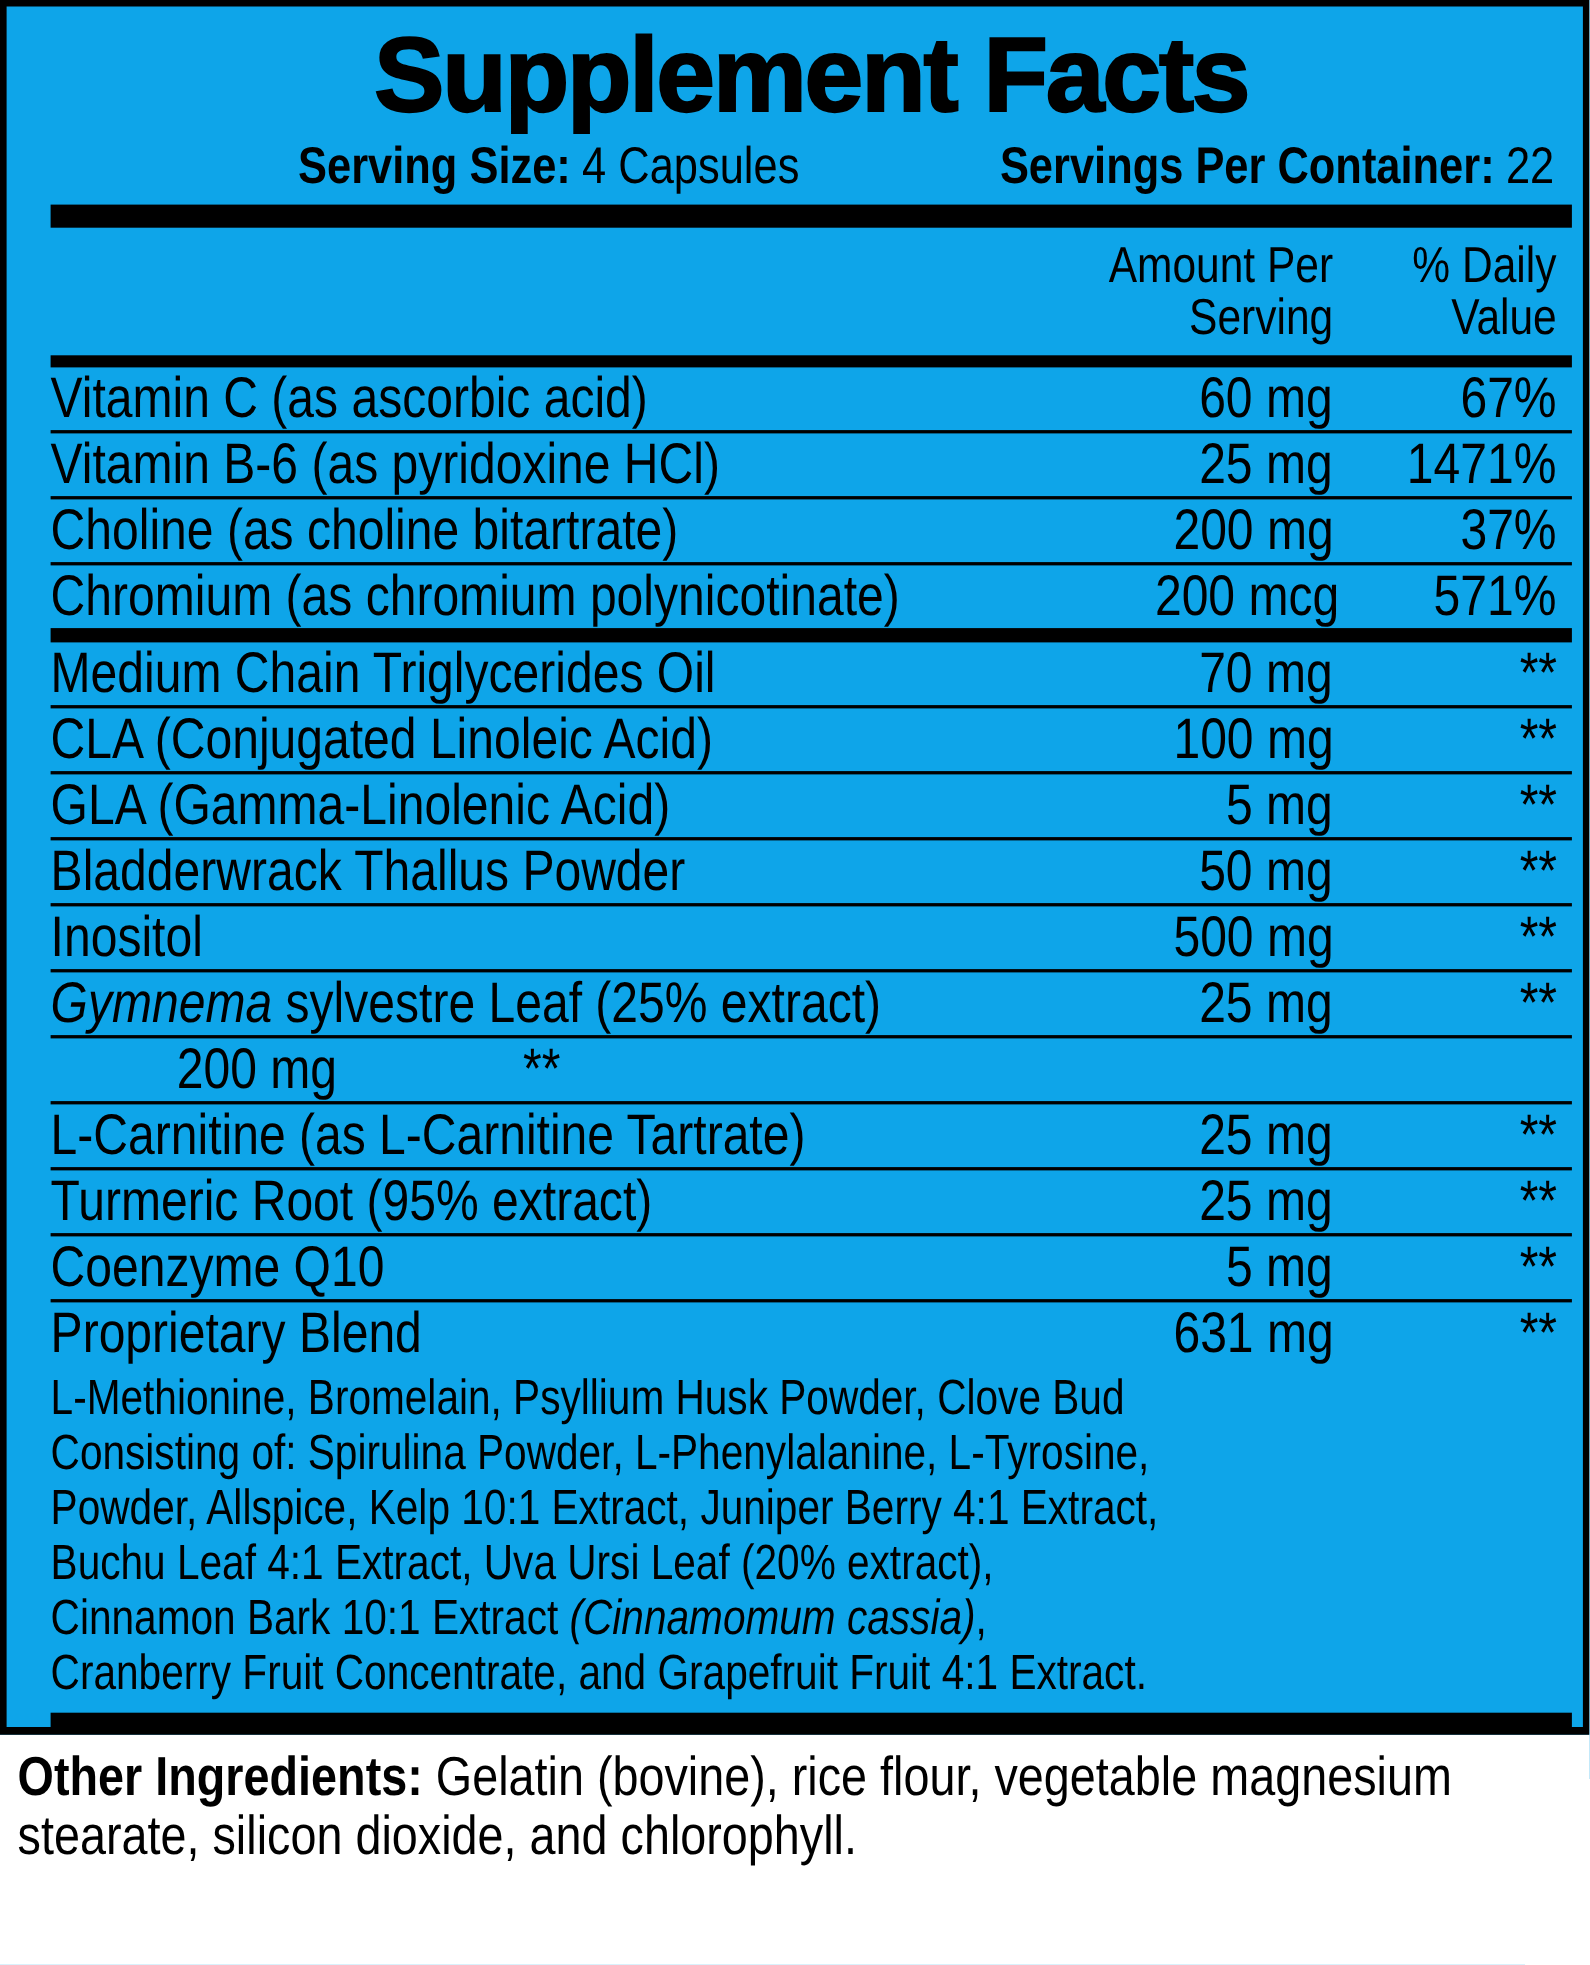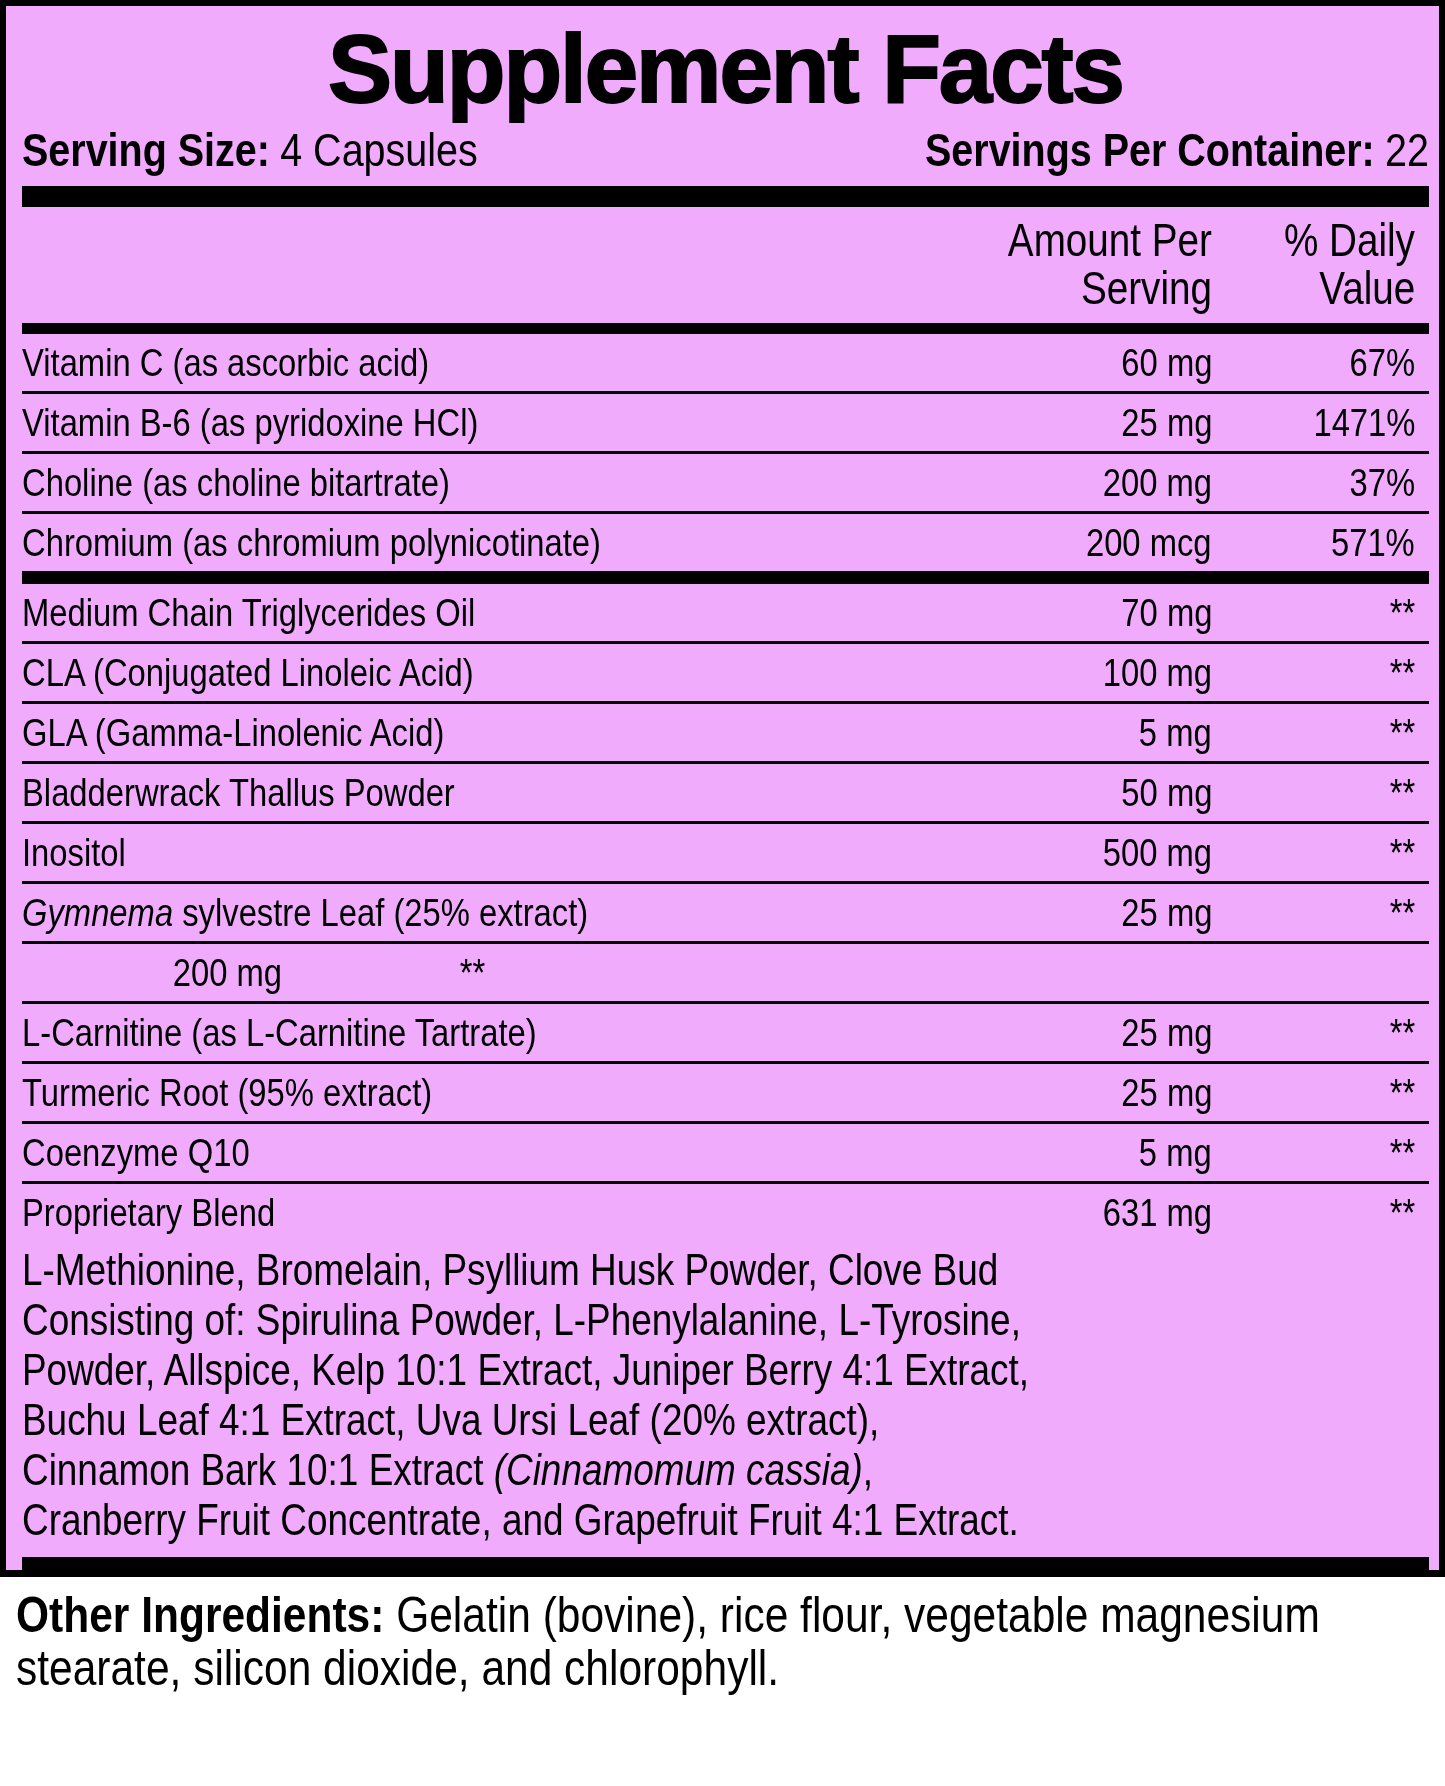--- a/index.html
+++ b/index.html
@@ -7,40 +7,41 @@
   body {
     width: 1445px;
     height: 1786px;
     color: #000;
     font-family: "Liberation Sans", "DejaVu Sans", sans-serif;
     overflow: hidden;
   }
   .box {
     border: 6px solid #000;
     border-bottom-width: 7px;
-    background: #f0abfc;
+    background: #0ea5e9;
+    padding-left: 24px;
   }
   .inner { padding: 0 10px 0 16px; }
 
   .title {
     text-align: center;
     font-size: 96px;
     font-weight: bold;
     letter-spacing: -2px;
     -webkit-text-stroke: 2px #000;
     margin: 10px 0 0 0;
     line-height: 1.1;
   }
 
   .serving {
     display: flex;
-    justify-content: space-between;
+    justify-content: flex-end;
     font-size: 47px;
     line-height: 1.12;
-    margin: 2px 0 10px 0;
+    margin: 2px 16px 10px 0;
   }
   .b { font-weight: bold; }
   .gap-s { margin-left: .26em; }
 
   
   .cx  { display: inline-block; transform: scaleX(.84); transform-origin: 0 50%; white-space: pre; }
   .cxr { display: inline-block; transform: scaleX(.84); transform-origin: 100% 50%; white-space: pre; }
 
   .rule-head { height: 21px; background: #000; }
   .rule-mid  { height: 11px; background: #000; }
@@ -53,21 +54,21 @@
     line-height: 48px;
     padding: 9px 0 11px 0;
   }
   .spacer { flex: 1; }
   .amtcol { width: 260px; text-align: right; }
   .dvcol  { width: 217px; text-align: right; padding-right: 14px; }
 
   #rows .row {
     display: flex;
     align-items: baseline;
-    font-size: 39px;
+    font-size: 52px;
     line-height: 51px;
     padding: 3px 0 3px 0;
     border-bottom: 3px solid #000;
   }
   #rows .row.norule { border-bottom: none; }
   .name { flex: 1; }
   .name2 { padding-left: 22px; }
   .it { font-style: italic; }
 
   .blend {

